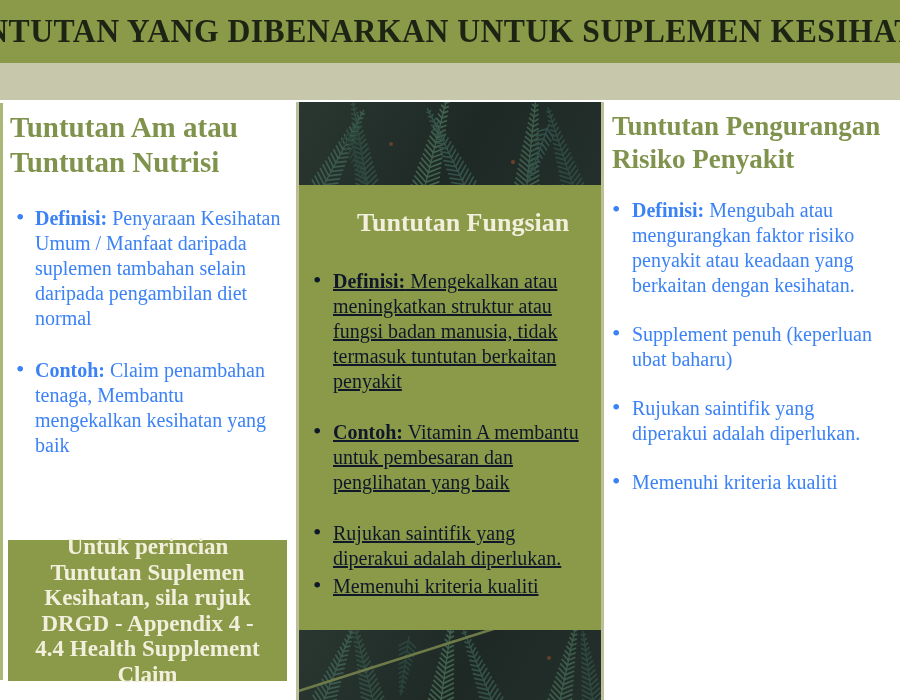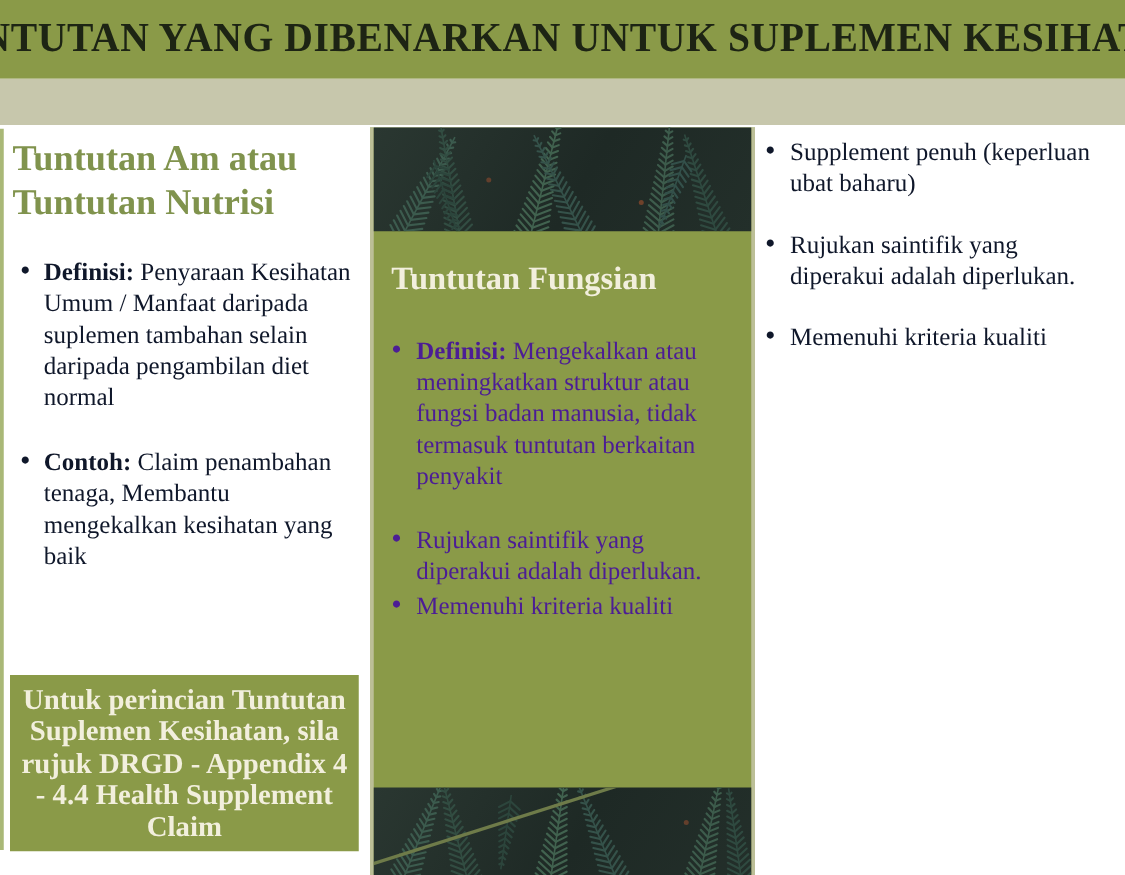--- a/index.html
+++ b/index.html
@@ -8,42 +8,42 @@
   
   .header{position:absolute;left:0;top:0;width:900px;height:63px;background:#8a9a48;
           display:flex;align-items:center;justify-content:center;}
   .header h1{margin:0;font-size:33px;font-weight:bold;color:#1d2414;letter-spacing:.5px;
              transform:scaleX(.96);white-space:nowrap;}
   .beige-strip{position:absolute;left:0;top:63px;width:900px;height:37px;background:#c7c7ac;}
   .left-edge-line{position:absolute;left:0;top:103px;width:3px;height:577px;background:#a9b877;}
   
   h2.col-title{margin:0;font-weight:bold;color:#80934d;}
   ul.bullets{list-style:none;margin:0;padding:0;}
-  ul.bullets li{position:relative;font-size:20px;line-height:25px;color:#0f172a;}
+  ul.bullets li{position:relative;font-size:20px;line-height:25px;color:#3b82f6;}
   ul.bullets li::before{content:"\2022";position:absolute;top:-1px;font-size:24px;}
   ul.bullets b{font-weight:bold;}
   
   .col-left{position:absolute;left:10px;top:110px;width:285px;}
   .col-left h2{font-size:29px;line-height:35px;margin-bottom:26px;}
   .col-left ul.bullets li{padding-left:25px;margin-bottom:27px;}
   .col-left ul.bullets li::before{left:6px;}
   .ref-box{position:absolute;left:8px;top:540px;width:279px;height:141px;background:#8a9a48;
            color:#f2efdd;display:flex;align-items:center;justify-content:center;text-align:center;
-           font-weight:bold;font-size:23px;line-height:25.5px;padding:0 5px;box-sizing:border-box;}
+           font-weight:bold;font-size:23px;line-height:25.5px;padding:0 18px;box-sizing:border-box;}
   
   .col-mid{position:absolute;left:296px;top:102px;width:302px;height:598px;background:#8a9a48;
            border-left:3px solid #bcbf97;border-right:3px solid #bcbf97;box-sizing:content-box;}
   .fern{position:absolute;left:0;width:302px;overflow:hidden;
         background:linear-gradient(120deg,#2a3731 0%,#1e2925 55%,#232f2a 100%);}
   .fern-top{top:0;height:83px;}
   .fern-bottom{bottom:0;height:70px;}
   .fern svg{display:block;width:100%;height:100%;}
   .mid-content{position:absolute;top:83px;left:0;right:0;padding:22px 14px 0 14px;}
-  .mid-content h2{font-size:26px;line-height:32px;color:#f2efdd;margin-bottom:30px;}
-  .mid-content ul.bullets li{padding-left:20px;margin-bottom:26px;color:#4c1d95;}
+  .mid-content h2{font-size:26px;line-height:32px;color:#f2efdd;margin-bottom:30px;margin-left:44px;}
+  .mid-content ul.bullets li{padding-left:20px;margin-bottom:26px;color:#0f172a;text-decoration:underline;}
   .mid-content ul.bullets li::before{left:0;}
   .mid-content ul.bullets li.tight{margin-bottom:3px;}
   
   .col-right{position:absolute;left:612px;top:110px;width:280px;}
   .col-right h2{font-size:27px;line-height:33px;margin-bottom:22px;}
   .col-right ul.bullets li{padding-left:20px;margin-bottom:24px;}
   .col-right ul.bullets li::before{left:0;}
 </style>
 </head>
 <body>
@@ -373,20 +373,21 @@
             <path d="M0,-56.83333333333333 L-1.7438666666666667,-58.04553333333333" stroke="#33504a" stroke-width="1.7" stroke-linecap="round" fill="none"></path>
           </g>
           <circle cx="92" cy="42" r="2" fill="#7a452e" opacity="0.75"></circle>
           <circle cx="214" cy="60" r="2" fill="#8a4a2c" opacity="0.75"></circle>
         </svg>
     </div>
     <div class="mid-content">
       <h2 class="col-title">Tuntutan Fungsian</h2>
       <ul class="bullets">
         <li><b>Definisi:</b><span> Mengekalkan atau meningkatkan struktur atau fungsi badan manusia, tidak termasuk tuntutan berkaitan penyakit</span></li>
+        <li><b>Contoh:</b><span> Vitamin A membantu untuk pembesaran dan penglihatan yang baik</span></li>
         <li class="tight"><b></b><span>Rujukan saintifik yang diperakui adalah diperlukan.</span></li>
         <li><b></b><span>Memenuhi kriteria kualiti</span></li>
       </ul>
     </div>
     <div class="fern fern-bottom">
       <svg viewBox="0 0 302 70" preserveAspectRatio="xMidYMid slice">
           <g transform="translate(20,82) rotate(22)">
             <path d="M0,0 L0,-90" stroke="#3c5b4e" stroke-width="1.3" fill="none"></path>
             <path d="M0,-5 L11.698666666666666,-13.132" stroke="#3c5b4e" stroke-width="1.7" stroke-linecap="round" fill="none"></path>
             <path d="M0,-5 L-11.698666666666666,-13.132" stroke="#3c5b4e" stroke-width="1.7" stroke-linecap="round" fill="none"></path>
@@ -633,20 +634,22 @@
             <path d="M0,-55 L1.7438666666666667,-56.2122" stroke="#2c453c" stroke-width="1.7" stroke-linecap="round" fill="none"></path>
             <path d="M0,-55 L-1.7438666666666667,-56.2122" stroke="#2c453c" stroke-width="1.7" stroke-linecap="round" fill="none"></path>
           </g>
           <path d="M-10,64 L210,-6" stroke="#6e7b49" stroke-width="2.6" fill="none"></path>
           <circle cx="250" cy="28" r="2" fill="#7a452e" opacity="0.75"></circle>
         </svg>
     </div>
   </div>
 
   <div class="col-right">
+    <h2 class="col-title">Tuntutan Pengurangan Risiko Penyakit</h2>
     <ul class="bullets">
+      <li><b>Definisi:</b><span> Mengubah atau mengurangkan faktor risiko penyakit atau keadaan yang berkaitan dengan kesihatan.</span></li>
       <li><b></b><span>Supplement penuh (keperluan ubat baharu)</span></li>
       <li><b></b><span>Rujukan saintifik yang diperakui adalah diperlukan.</span></li>
       <li><b></b><span>Memenuhi kriteria kualiti</span></li>
     </ul>
   </div>
 
 </div>
 
 </body></html>

